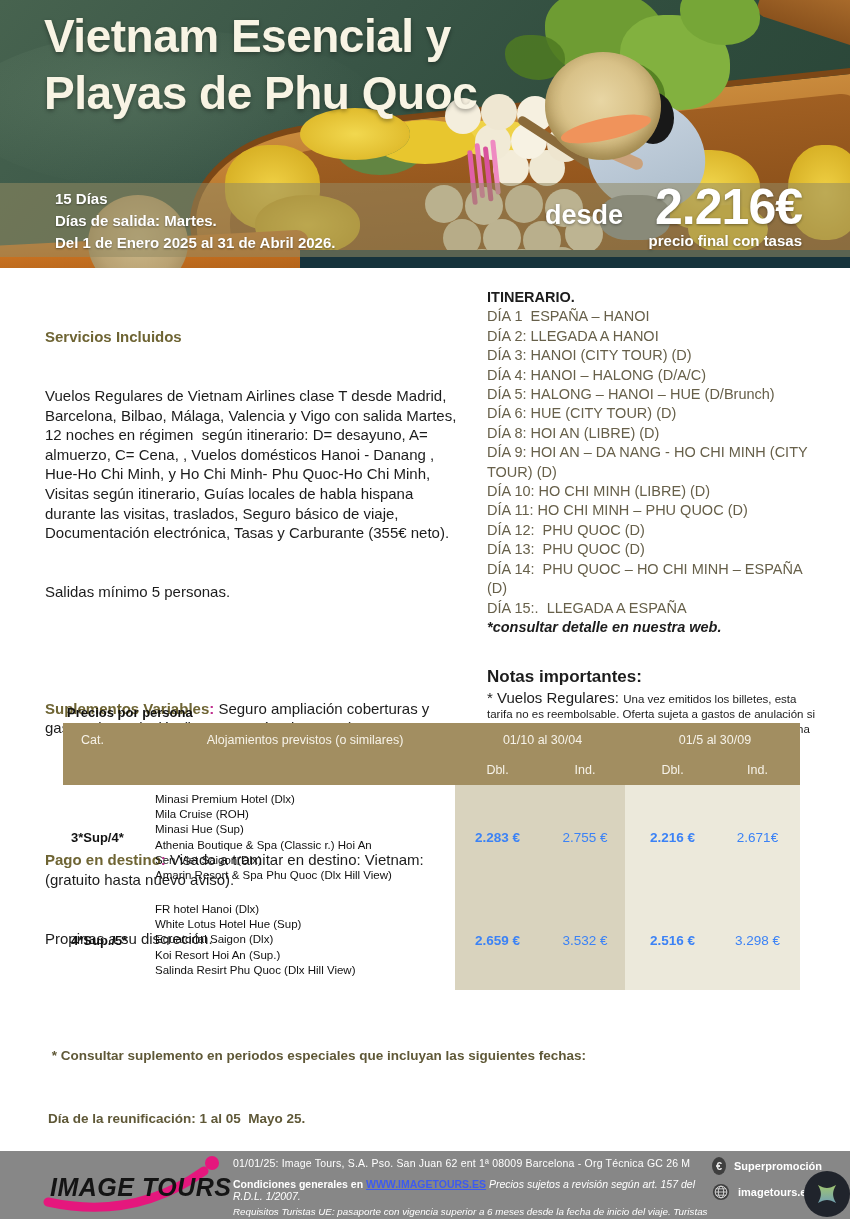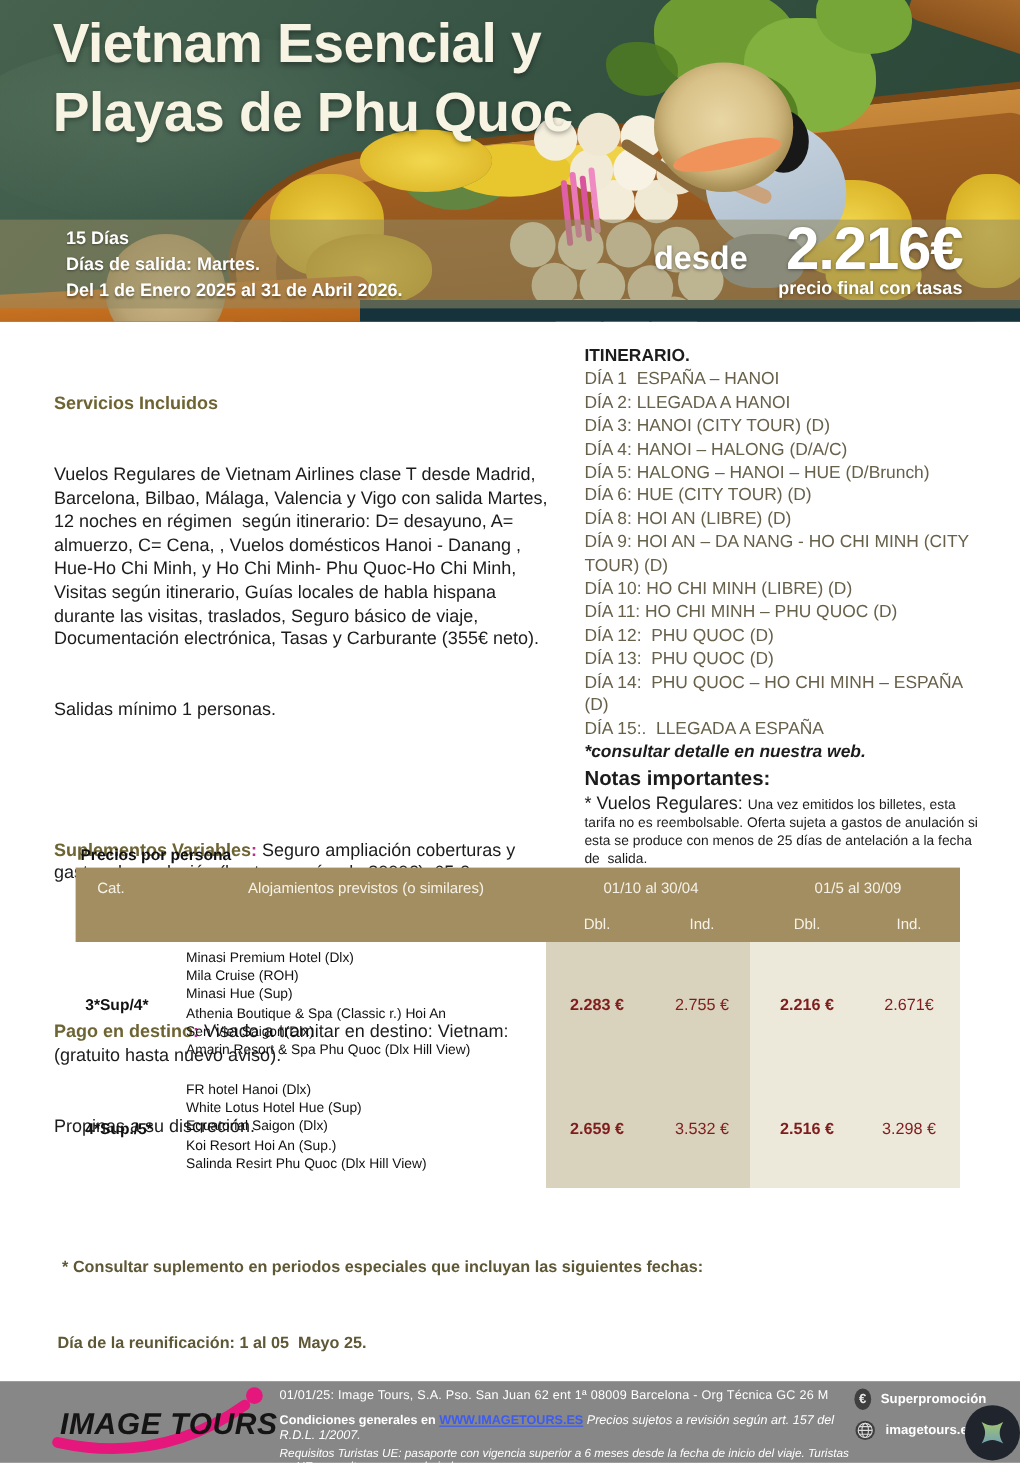--- a/index.html
+++ b/index.html
@@ -67,21 +67,21 @@
   
   .col-left { position:absolute; left:45px; top:288px; width:418px; font-size:15px; color:#1c1c1c; line-height:19.6px; white-space:pre-wrap; }
   .col-left .h-olive { color:#6e6433; font-weight:700; }
   .colon-magenta { color:#bf2e8e; font-weight:700; }
   .gap18 { height:19px; }
   .gap34 { height:34px; }
   .col-right { position:absolute; left:487px; top:288px; width:328px; color:#1c1c1c; }
   .itin-title { font-size:14.5px; font-weight:700; line-height:19.4px; }
   .itin-line { font-size:14.5px; color:#67604a; line-height:19.4px; white-space:pre-wrap; }
   .itin-note { font-size:14.5px; font-style:italic; font-weight:700; line-height:19.4px; }
-  .notes-title { margin-top:2px; font-size:17px; font-weight:700; }
+  .notes-title { margin-top:30px; font-size:17px; font-weight:700; }
   .notes-body { margin-top:3px; font-size:11.5px; line-height:15px; white-space:pre-wrap; }
   .notes-label { font-size:15px; }
 
   
   .table-title { position:absolute; left:67px; top:705px; font-size:13px; font-weight:700; color:#111; }
   .ptable { position:absolute; left:63px; top:723px; width:737px; height:267px; }
   .ptable .thead { position:absolute; left:0; top:0; width:737px; height:62px; background:#a28e61; color:#f6f2e8; }
   .th { position:absolute; font-size:12.5px; }
   .th-cat { left:18px; top:10px; }
   .th-hotels { left:92px; top:10px; width:300px; text-align:center; }
@@ -91,21 +91,21 @@
   .th-i1 { left:477px; top:40px; width:90px; text-align:center; }
   .th-d2 { left:567px; top:40px; width:85px; text-align:center; }
   .th-i2 { left:652px; top:40px; width:85px; text-align:center; }
   .band1 { position:absolute; left:392px; top:62px; width:170px; height:205px; background:#d9d3be; }
   .band2 { position:absolute; left:562px; top:62px; width:175px; height:205px; background:#ece9db; }
   .trow { position:absolute; left:0; width:737px; }
   .trow-1 { top:62px; height:105px; }
   .trow-2 { top:167px; height:100px; }
   .cat-cell { position:absolute; left:8px; top:0; width:84px; height:100%; display:flex; align-items:center; font-size:13px; font-weight:700; color:#111; }
   .hotel-cell { position:absolute; left:92px; top:0; width:300px; height:100%; display:flex; flex-direction:column; justify-content:center; font-size:11.5px; line-height:15.3px; color:#111; }
-  .pcell { position:absolute; top:0; height:100%; display:flex; align-items:center; justify-content:center; font-size:13.5px; color:#7f1d1d; }
+  .pcell { position:absolute; top:0; height:100%; display:flex; align-items:center; justify-content:center; font-size:13.5px; color:#3b82f6; }
   .pc1 { left:392px; width:85px; font-weight:700; }
   .pc2 { left:477px; width:90px; }
   .pc3 { left:567px; width:85px; font-weight:700; }
   .pc4 { left:652px; width:85px; }
 
   
   .special { position:absolute; left:48px; top:1003px; font-size:13.5px; font-weight:700; color:#5f5837; line-height:21px; white-space:pre-wrap; }
 
   
   .footer { position:absolute; left:0; top:1151px; width:850px; height:68px; background:#878787; }
@@ -177,21 +177,21 @@
         <span class="price-prefix">desde</span>
         <span class="price-big">2.216€</span>
       </div>
       <div class="price-note">precio final con tasas</div>
     </div>
   </div>
 
   <div class="col-left">
     <div class="h-olive">Servicios Incluidos</div>
     <div>Vuelos Regulares de Vietnam Airlines clase T desde Madrid, Barcelona, Bilbao, Málaga, Valencia y Vigo con salida Martes, 12 noches en régimen  según itinerario: D= desayuno, A= almuerzo, C= Cena, , Vuelos domésticos Hanoi - Danang , Hue-Ho Chi Minh, y Ho Chi Minh- Phu Quoc-Ho Chi Minh, Visitas según itinerario, Guías locales de habla hispana durante las visitas, traslados, Seguro básico de viaje, Documentación electrónica, Tasas y Carburante (355€ neto).</div>
-    <div>Salidas mínimo 1 personas.</div>
+    <div>Salidas mínimo 5 personas.</div>
     <div class="gap18"></div>
     <div><span class="h-olive">Suplementos Variables</span><span class="colon-magenta">:</span><span> Seguro ampliación coberturas y gastos de anulación (hasta un máx. de 3000€): 65 €</span></div>
     <div class="gap34"></div>
     <div><span class="h-olive">Pago en destino</span><span class="colon-magenta">:</span><span> Visado a tramitar en destino: Vietnam: (gratuito hasta nuevo aviso).</span></div>
     <div>Propinas a su discreción.</div>
   </div>
 
   <div class="col-right">
     <div class="itin-title">ITINERARIO.</div>
     <div class="itin-line">DÍA 1  ESPAÑA – HANOI</div>

